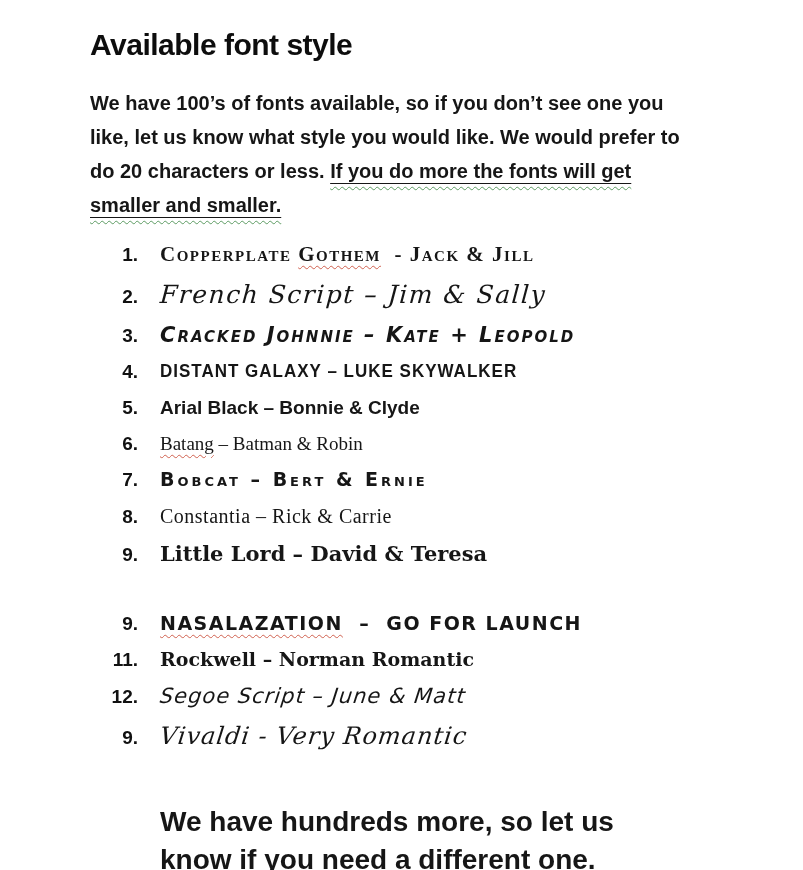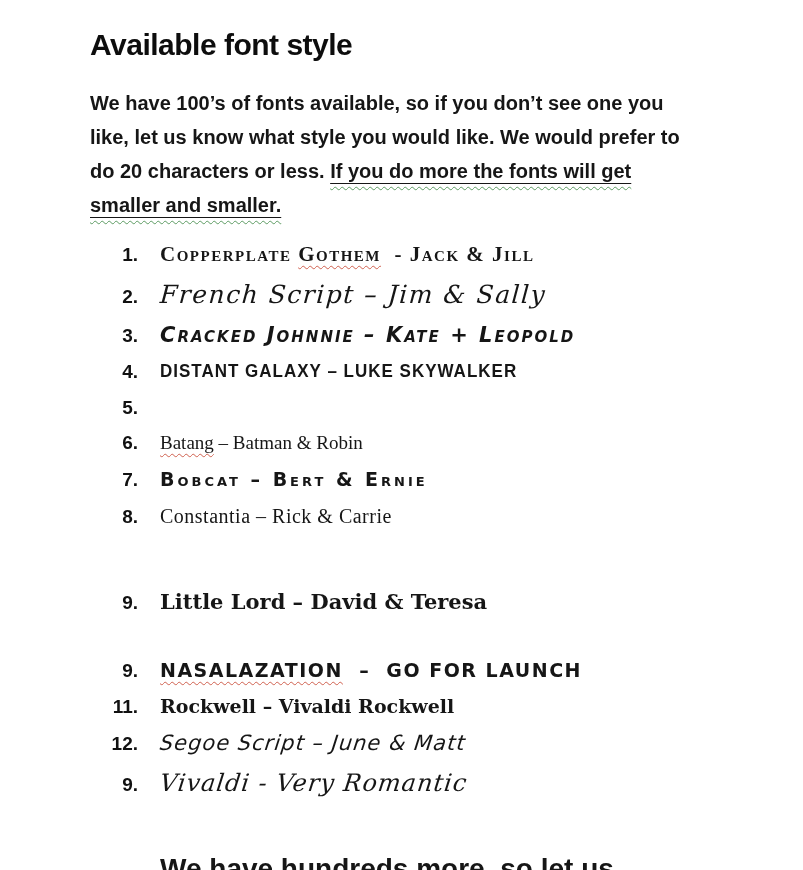--- a/index.html
+++ b/index.html
@@ -127,21 +127,20 @@
   }
   .f-constantia {
     font-family: "Liberation Serif", serif;
     font-size: 20px;
     letter-spacing: 0.5px;
   }
   .f-littlelord {
     font-family: "DejaVu Serif", serif;
     font-weight: 700;
     font-size: 21px;
-    margin-top: 48px;
   }
   .f-nasal {
     font-family: "DejaVu Sans", sans-serif;
     font-weight: 700;
     font-size: 19px;
     letter-spacing: 1.5px;
     margin-top: 32px;
   }
   .f-rockwell {
     font-family: "DejaVu Serif", serif;
@@ -198,20 +197,21 @@
       <span class="sample f-cracked"><span class="part">Cracked Johnnie – Kate + Leopold</span><span class="part sq-red"></span><span class="part"></span></span>
     </li>
 
     <li class="row">
       <span class="num">4.</span>
       <span class="sample f-galaxy"><span class="part">DISTANT GALAXY – LUKE SKYWALKER</span><span class="part sq-red"></span><span class="part"></span></span>
     </li>
 
     <li class="row">
       <span class="num">5.</span>
+      <span class="sample f-arialblack"><span class="part">Arial Black – Bonnie &amp; Clyde</span><span class="part sq-red"></span><span class="part"></span></span>
     </li>
 
     <li class="row">
       <span class="num">6.</span>
       <span class="sample f-batang"><span class="part"></span><span class="part sq-red">Batang</span><span class="part"> – Batman &amp; Robin</span></span>
     </li>
 
     <li class="row">
       <span class="num">7.</span>
       <span class="sample f-bobcat"><span class="part">Bobcat – Bert &amp; Ernie</span><span class="part sq-red"></span><span class="part"></span></span>
@@ -227,21 +227,21 @@
       <span class="sample f-littlelord"><span class="part">Little Lord – David &amp; Teresa</span><span class="part sq-red"></span><span class="part"></span></span>
     </li>
 
     <li class="row">
       <span class="num">9.</span>
       <span class="sample f-nasal"><span class="part"></span><span class="part sq-red">NASALAZATION</span><span class="part">  –  GO FOR LAUNCH</span></span>
     </li>
 
     <li class="row">
       <span class="num">11.</span>
-      <span class="sample f-rockwell"><span class="part">Rockwell – Vivaldi Rockwell</span><span class="part sq-red"></span><span class="part"></span></span>
+      <span class="sample f-rockwell"><span class="part">Rockwell – Norman Romantic</span><span class="part sq-red"></span><span class="part"></span></span>
     </li>
 
     <li class="row">
       <span class="num">12.</span>
       <span class="sample f-segoescript"><span class="part">Segoe Script – June &amp; Matt</span><span class="part sq-red"></span><span class="part"></span></span>
     </li>
 
     <li class="row">
       <span class="num">9.</span>
       <span class="sample f-vivaldi"><span class="part">Vivaldi - Very Romantic</span><span class="part sq-red"></span><span class="part"></span></span>

